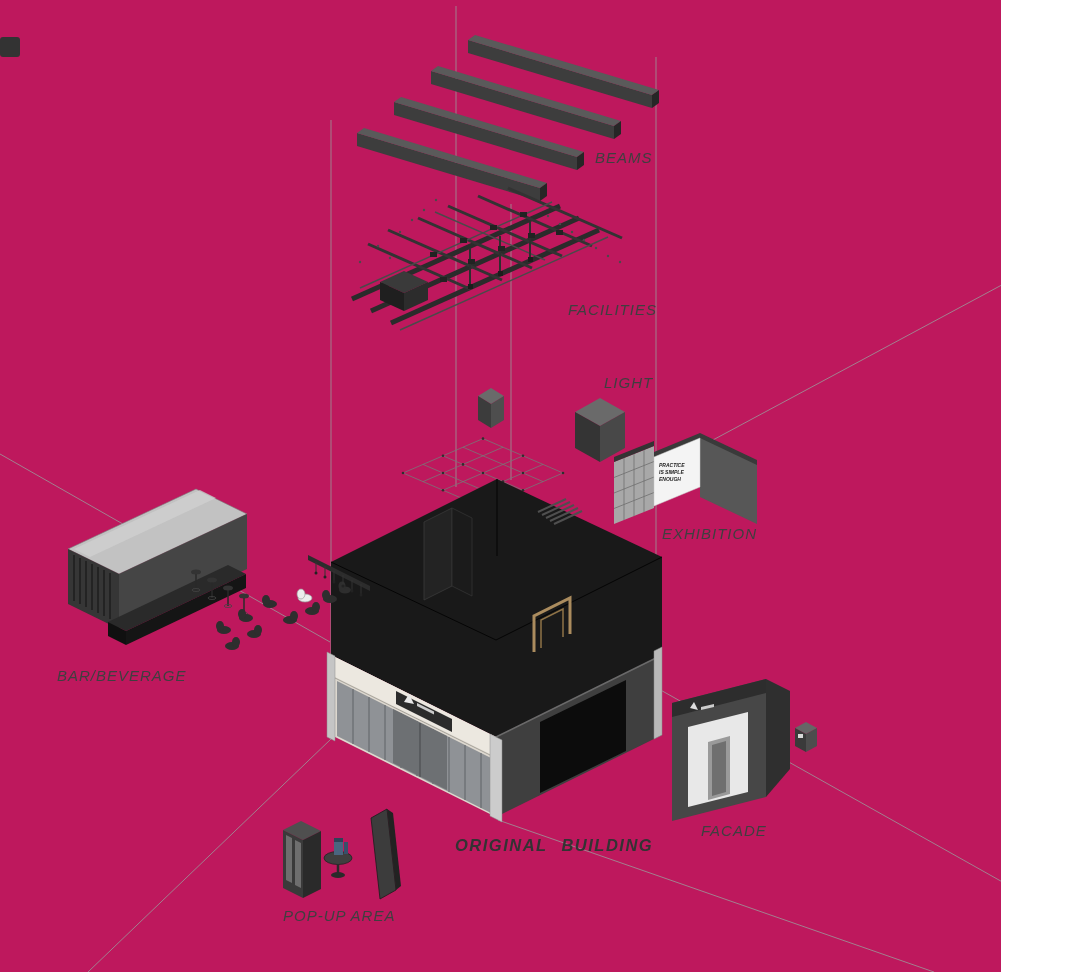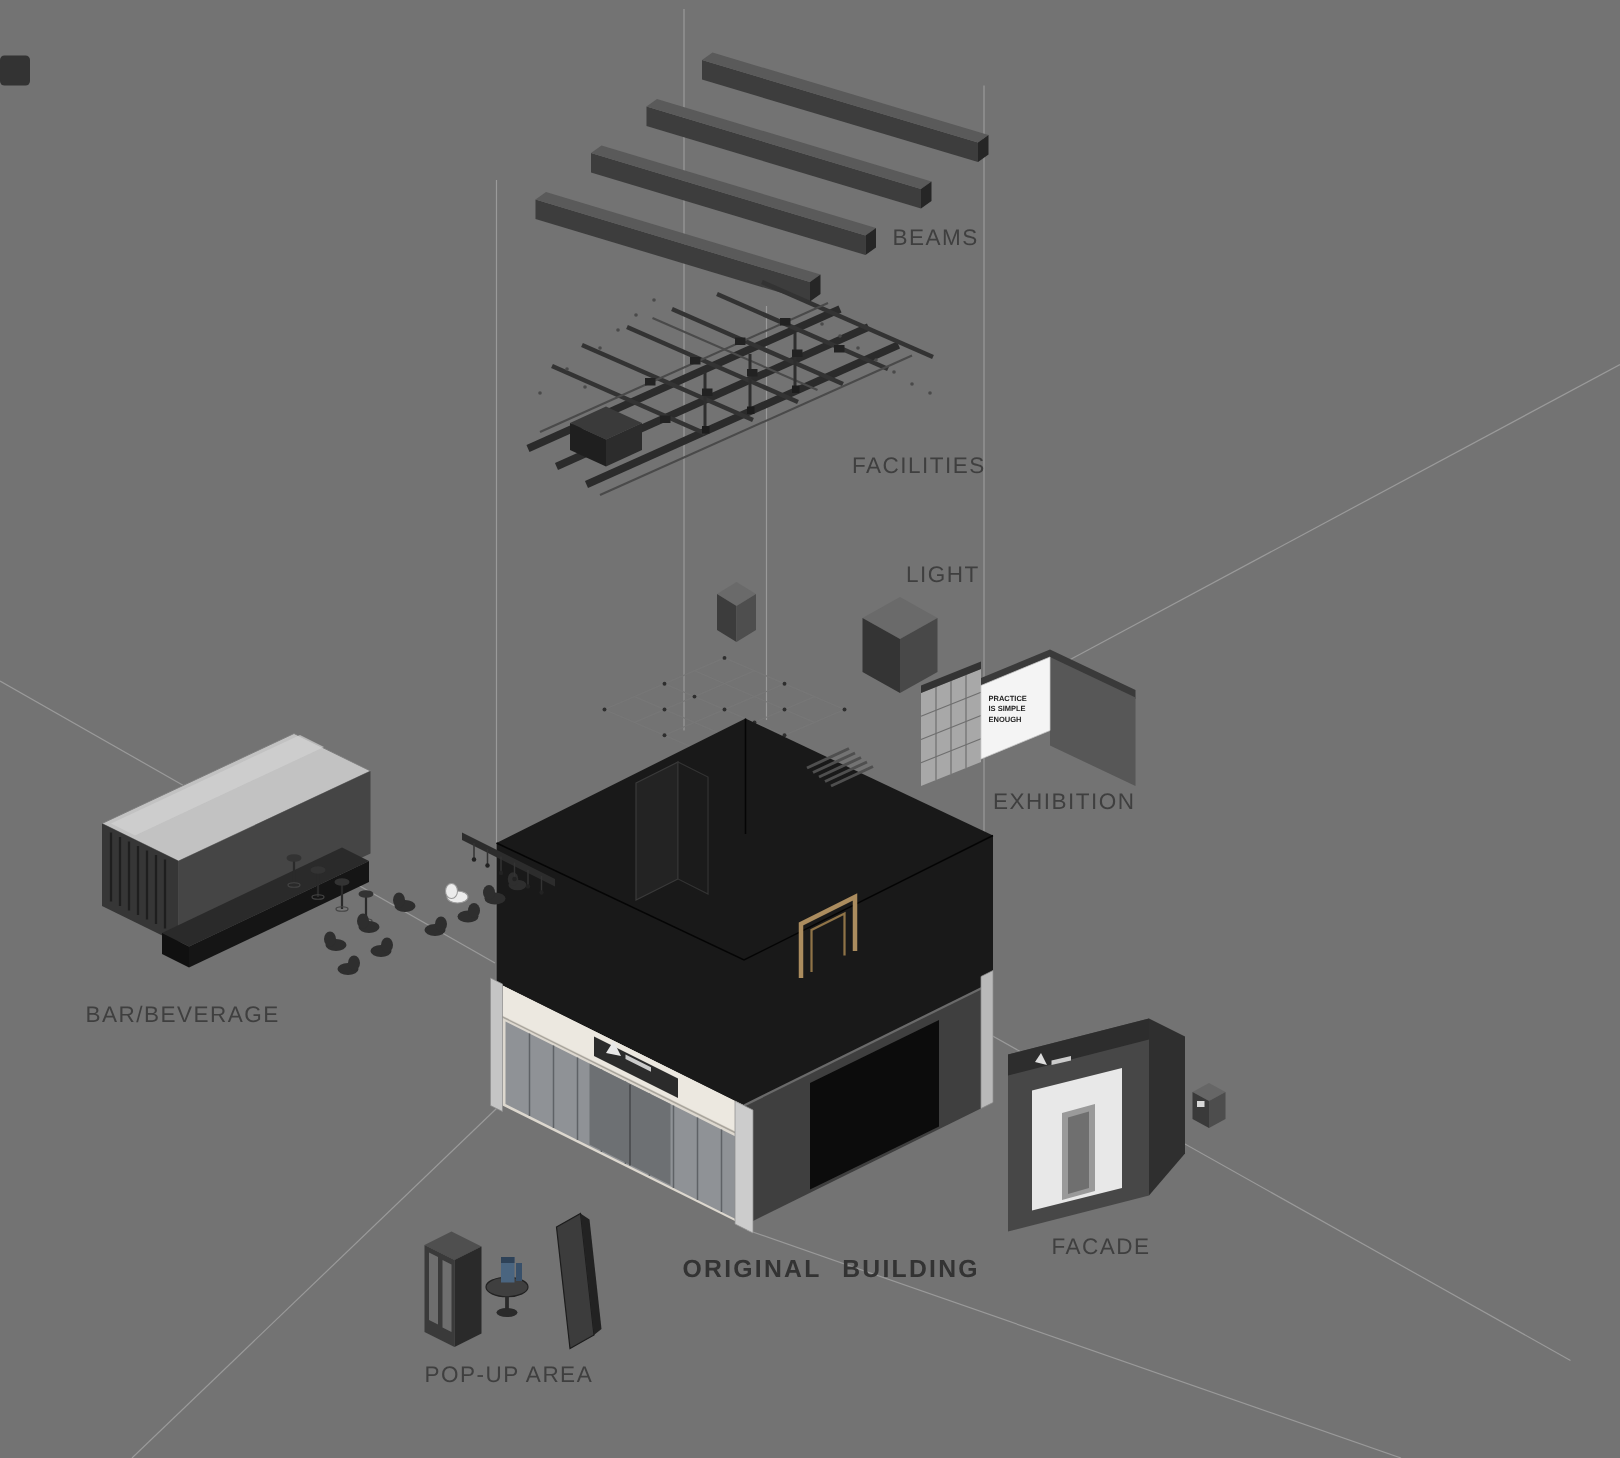--- a/index.html
+++ b/index.html
@@ -1,17 +1,17 @@
 <!DOCTYPE html>
 <html><head>
 <meta charset="utf-8">
 <style>
   html,body{margin:0;padding:0;background:#ffffff;}
-  .canvas{position:relative;width:1080px;height:972px;background:#737373;overflow:hidden;
-          font-family:"Liberation Sans",sans-serif;}
+  .canvas{position:relative;width:1001px;height:972px;background:#be185d;overflow:hidden;
+          font-family:"Liberation Sans",sans-serif;font-style:italic;}
   svg{position:absolute;left:0;top:0;}
   .lbl{font-family:"Liberation Sans",sans-serif;font-size:15px;fill:#3f3f3f;letter-spacing:1px;}
   .lbl-bold{font-family:"Liberation Sans",sans-serif;font-size:16.5px;font-weight:bold;fill:#333;
             letter-spacing:1.5px;word-spacing:8px;}
   .poster-line{font-family:"Liberation Sans",sans-serif;font-size:5px;font-weight:bold;fill:#222;}
 </style>
 </head>
 <body>
 
 <div class="canvas">

